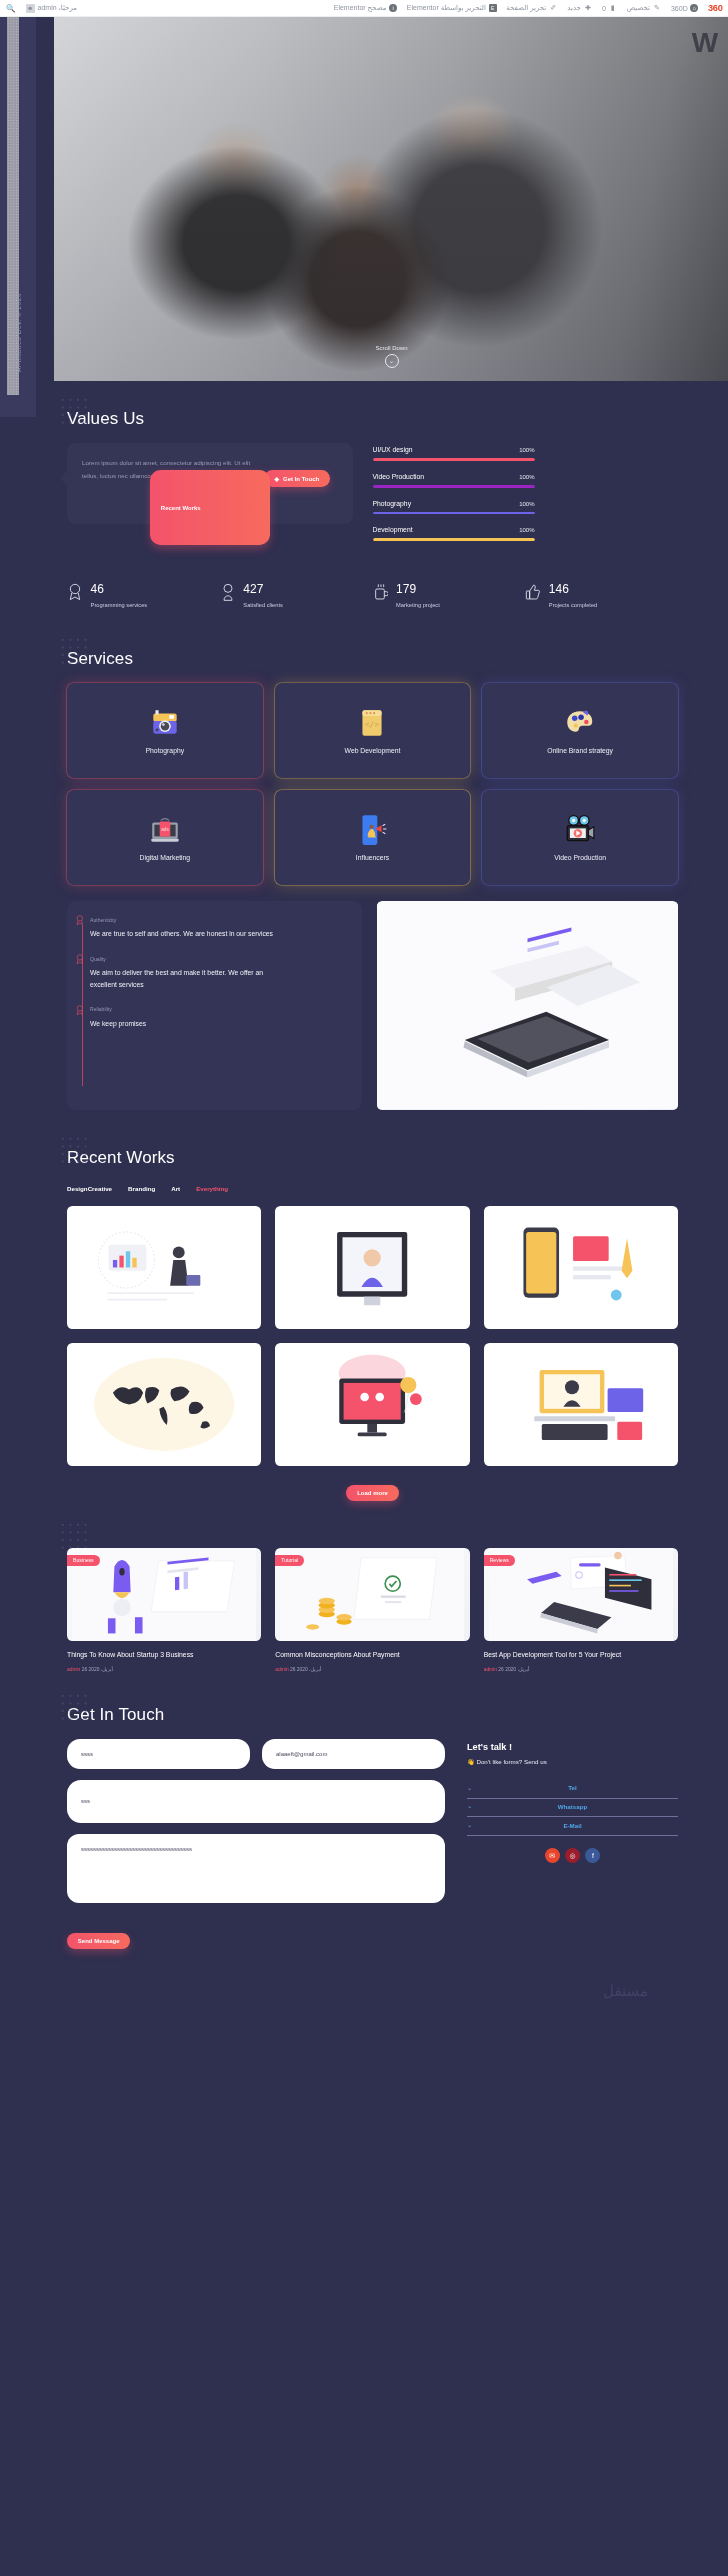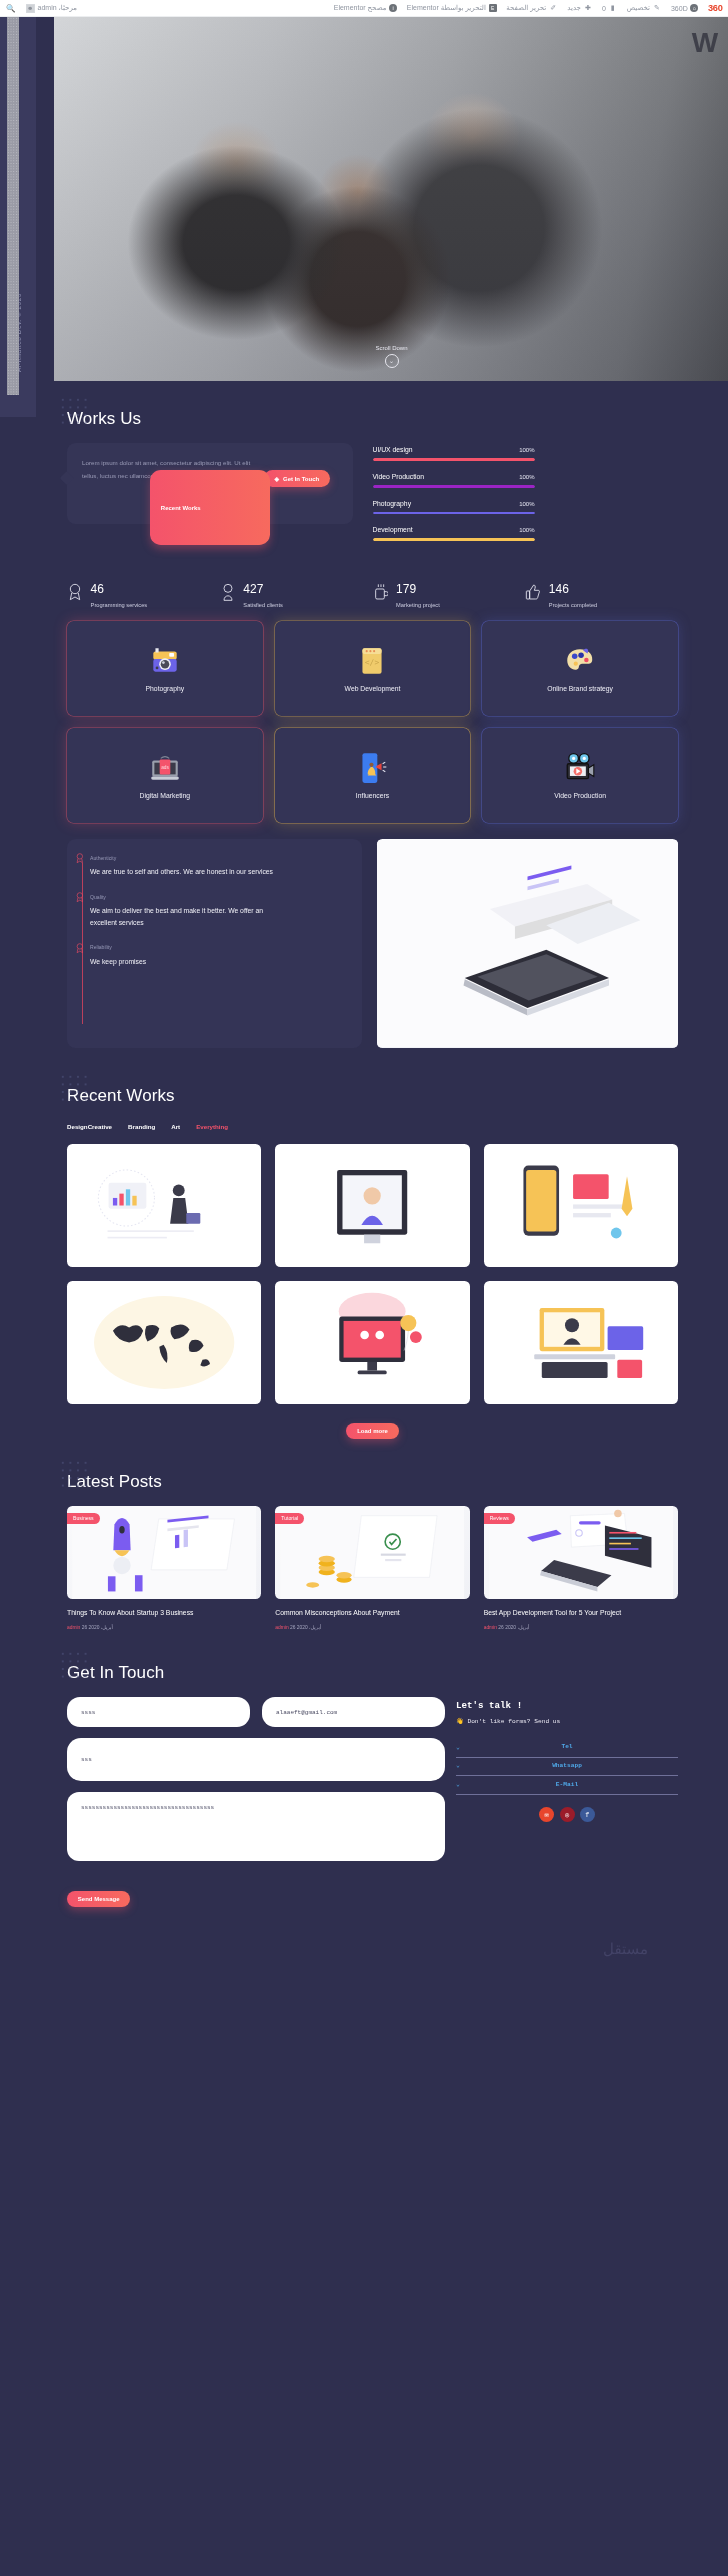--- a/index.html
+++ b/index.html
@@ -171,21 +171,21 @@
   .post{ }
   .post .thumb{ position:relative; height:93px; border-radius:5.4px; overflow:hidden;
     background:linear-gradient(150deg,#fafafc,#f0f1f6);}
   .post .tag{ position:absolute; left:0; top:6.5px; background:#f4536b; color:#fff;
     font-size:5.1px; padding:2.7px 6px 2.7px 6px; border-radius:0 7.6px 7.6px 0;}
   .post .ptitle{ font-size:6.8px; line-height:1.55; margin:8.6px 0 5.4px 0; color:#fff;}
   .post .pmeta{ font-size:4.9px; color:#a6a7c0;}
   .post .pmeta .author{ color:#f4536b;}
 
   
-  .contact-row{ display:flex; gap:11px; padding-bottom:19.5px; position:relative;font-family:Liberation Mono, monospace;}
+  .contact-row{ display:flex; gap:22px; padding-bottom:19.5px; position:relative;}
   .contact-form{ width:378px; }
   .frow{ display:flex; gap:12px; margin-bottom:10.8px;}
   .fld{ background:#fff; border:none; border-radius:13px; height:30px; padding:0 14px;
     font-size:6px; color:#4b4b63; font-family:inherit; width:100%;}
   .fld.tall{ height:43px; border-radius:14px;}
   .fld.area{ height:69px; border-radius:12px; padding:12px 14px; resize:none;}
   .talk{ flex:1; padding-top:3.2px; position:relative;}
   .talk h3{ font-size:9.2px; margin-bottom:5.4px;}
   .talk .sub{ font-size:6.2px; color:#eceaf4; margin-bottom:14px;}
   .chan{ border-bottom:0.5px solid #6f7099; padding:4.3px 0 6.5px 0; display:flex; align-items:center;
@@ -255,21 +255,21 @@
   <div class="scroll-down">
     <div>Scroll Down</div>
     <div class="ring">⌄</div>
   </div>
 </div>
 
 <div class="section">
   <div class="wrap">
     <div class="sec-head">
       <div class="dots"></div>
-      <h2>Works Us</h2>
+      <h2>Values Us</h2>
     </div>
     <div class="about-row">
       <div class="about-card">
         <p>Lorem ipsum dolor sit amet, consectetur adipiscing elit. Ut elit tellus, luctus nec ullamcorper mattis, pulvinar dapibus leo</p>
         <button class="btn-pill">
           <span>◈</span>
           <span>Get In Touch</span>
         </button>
         <button class="btn-pill btn-recent">
           <span>Recent Works</span>
@@ -365,20 +365,24 @@
           <div class="st-num">146</div>
           <div class="st-lbl">Projects completed</div>
         </div>
       </div>
     </div>
   </div>
 </div>
 
 <div class="section">
   <div class="wrap">
+    <div class="sec-head">
+      <div class="dots"></div>
+      <h2>Services</h2>
+    </div>
     <div class="svc-grid">
 
       <div class="svc g-red">
         <div class="art">
           <svg viewBox="0 0 64 64">
             <rect x="10" y="14" width="44" height="16" rx="4" fill="#f6c356"></rect>
             <rect x="10" y="28" width="44" height="24" rx="4" fill="#6c63e8"></rect>
             <rect x="14" y="8" width="6" height="8" fill="#e9e9ef"></rect>
             <rect x="40" y="17" width="9" height="7" rx="1.5" fill="#fff"></rect>
             <circle cx="32" cy="38" r="11" fill="#eceef3"></circle>
@@ -627,21 +631,20 @@
         <span>Load more</span>
       </button>
     </div>
   </div>
 </div>
 
 <div class="section">
   <div class="wrap">
     <div class="sec-head">
       <div class="dots"></div>
-      <h2>Latest Posts</h2>
     </div>
     <div class="posts-grid">
 
       <div class="post">
         <div class="thumb">
           <svg viewBox="0 0 340 172" style="width:100%;height:100%">
             <rect width="340" height="172" fill="#fafafc"></rect>
             <path d="M160 24 L300 24 L286 118 L146 118 Z" fill="#fff" stroke="#e9eaf1"></path>
             <rect x="176" y="44" width="76" height="5" fill="#7b5cf0" transform="skewY(-6)"></rect>
             <rect x="176" y="60" width="58" height="5" fill="#e5e5ee" transform="skewY(-6)"></rect>

